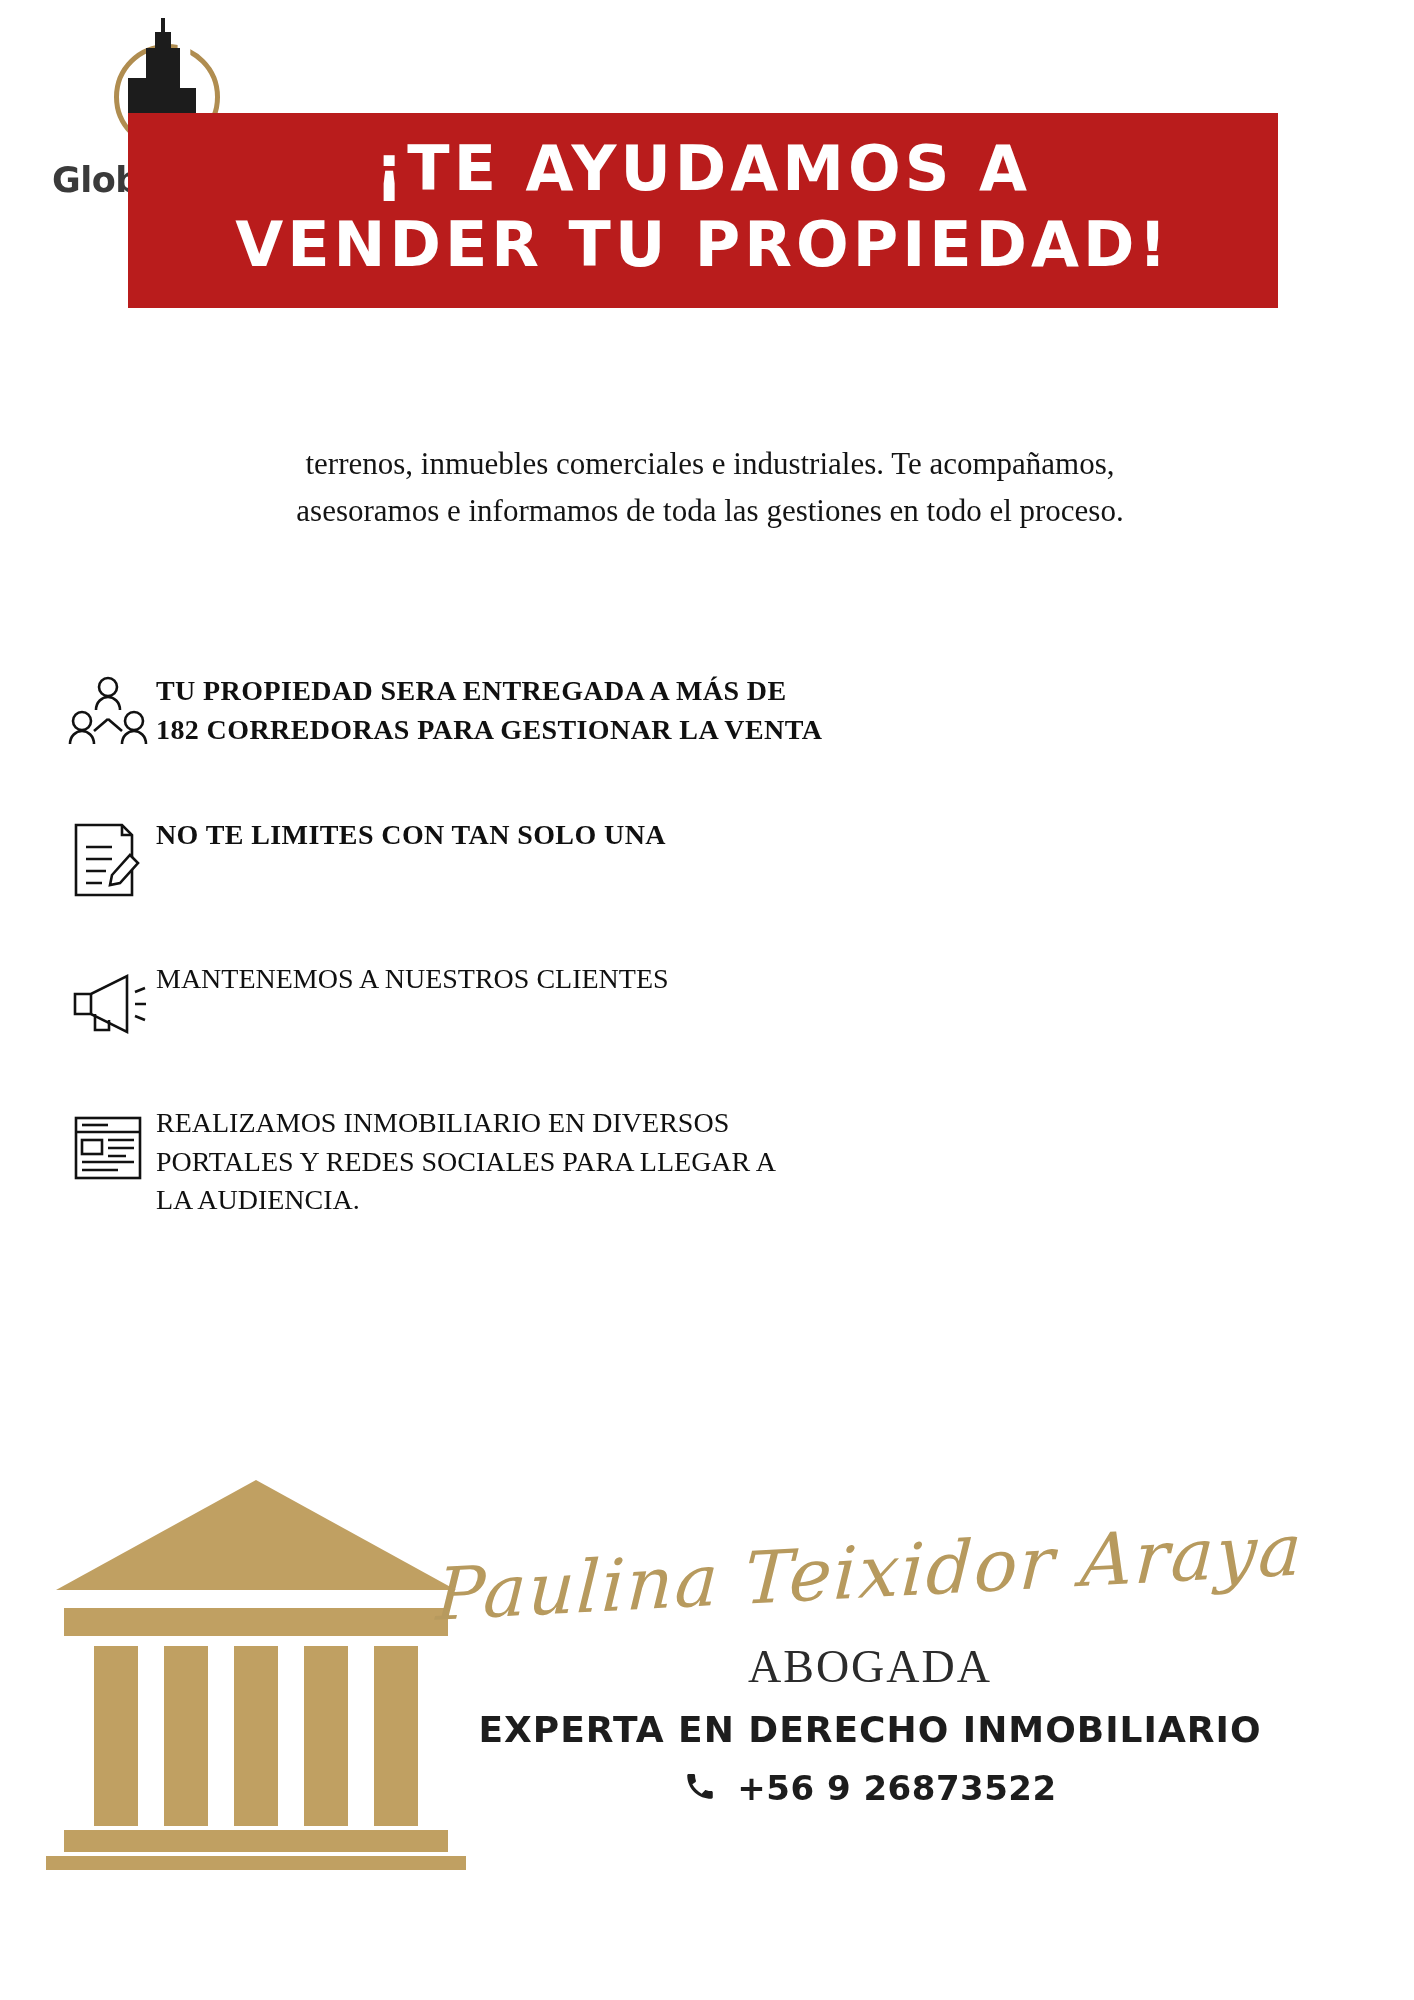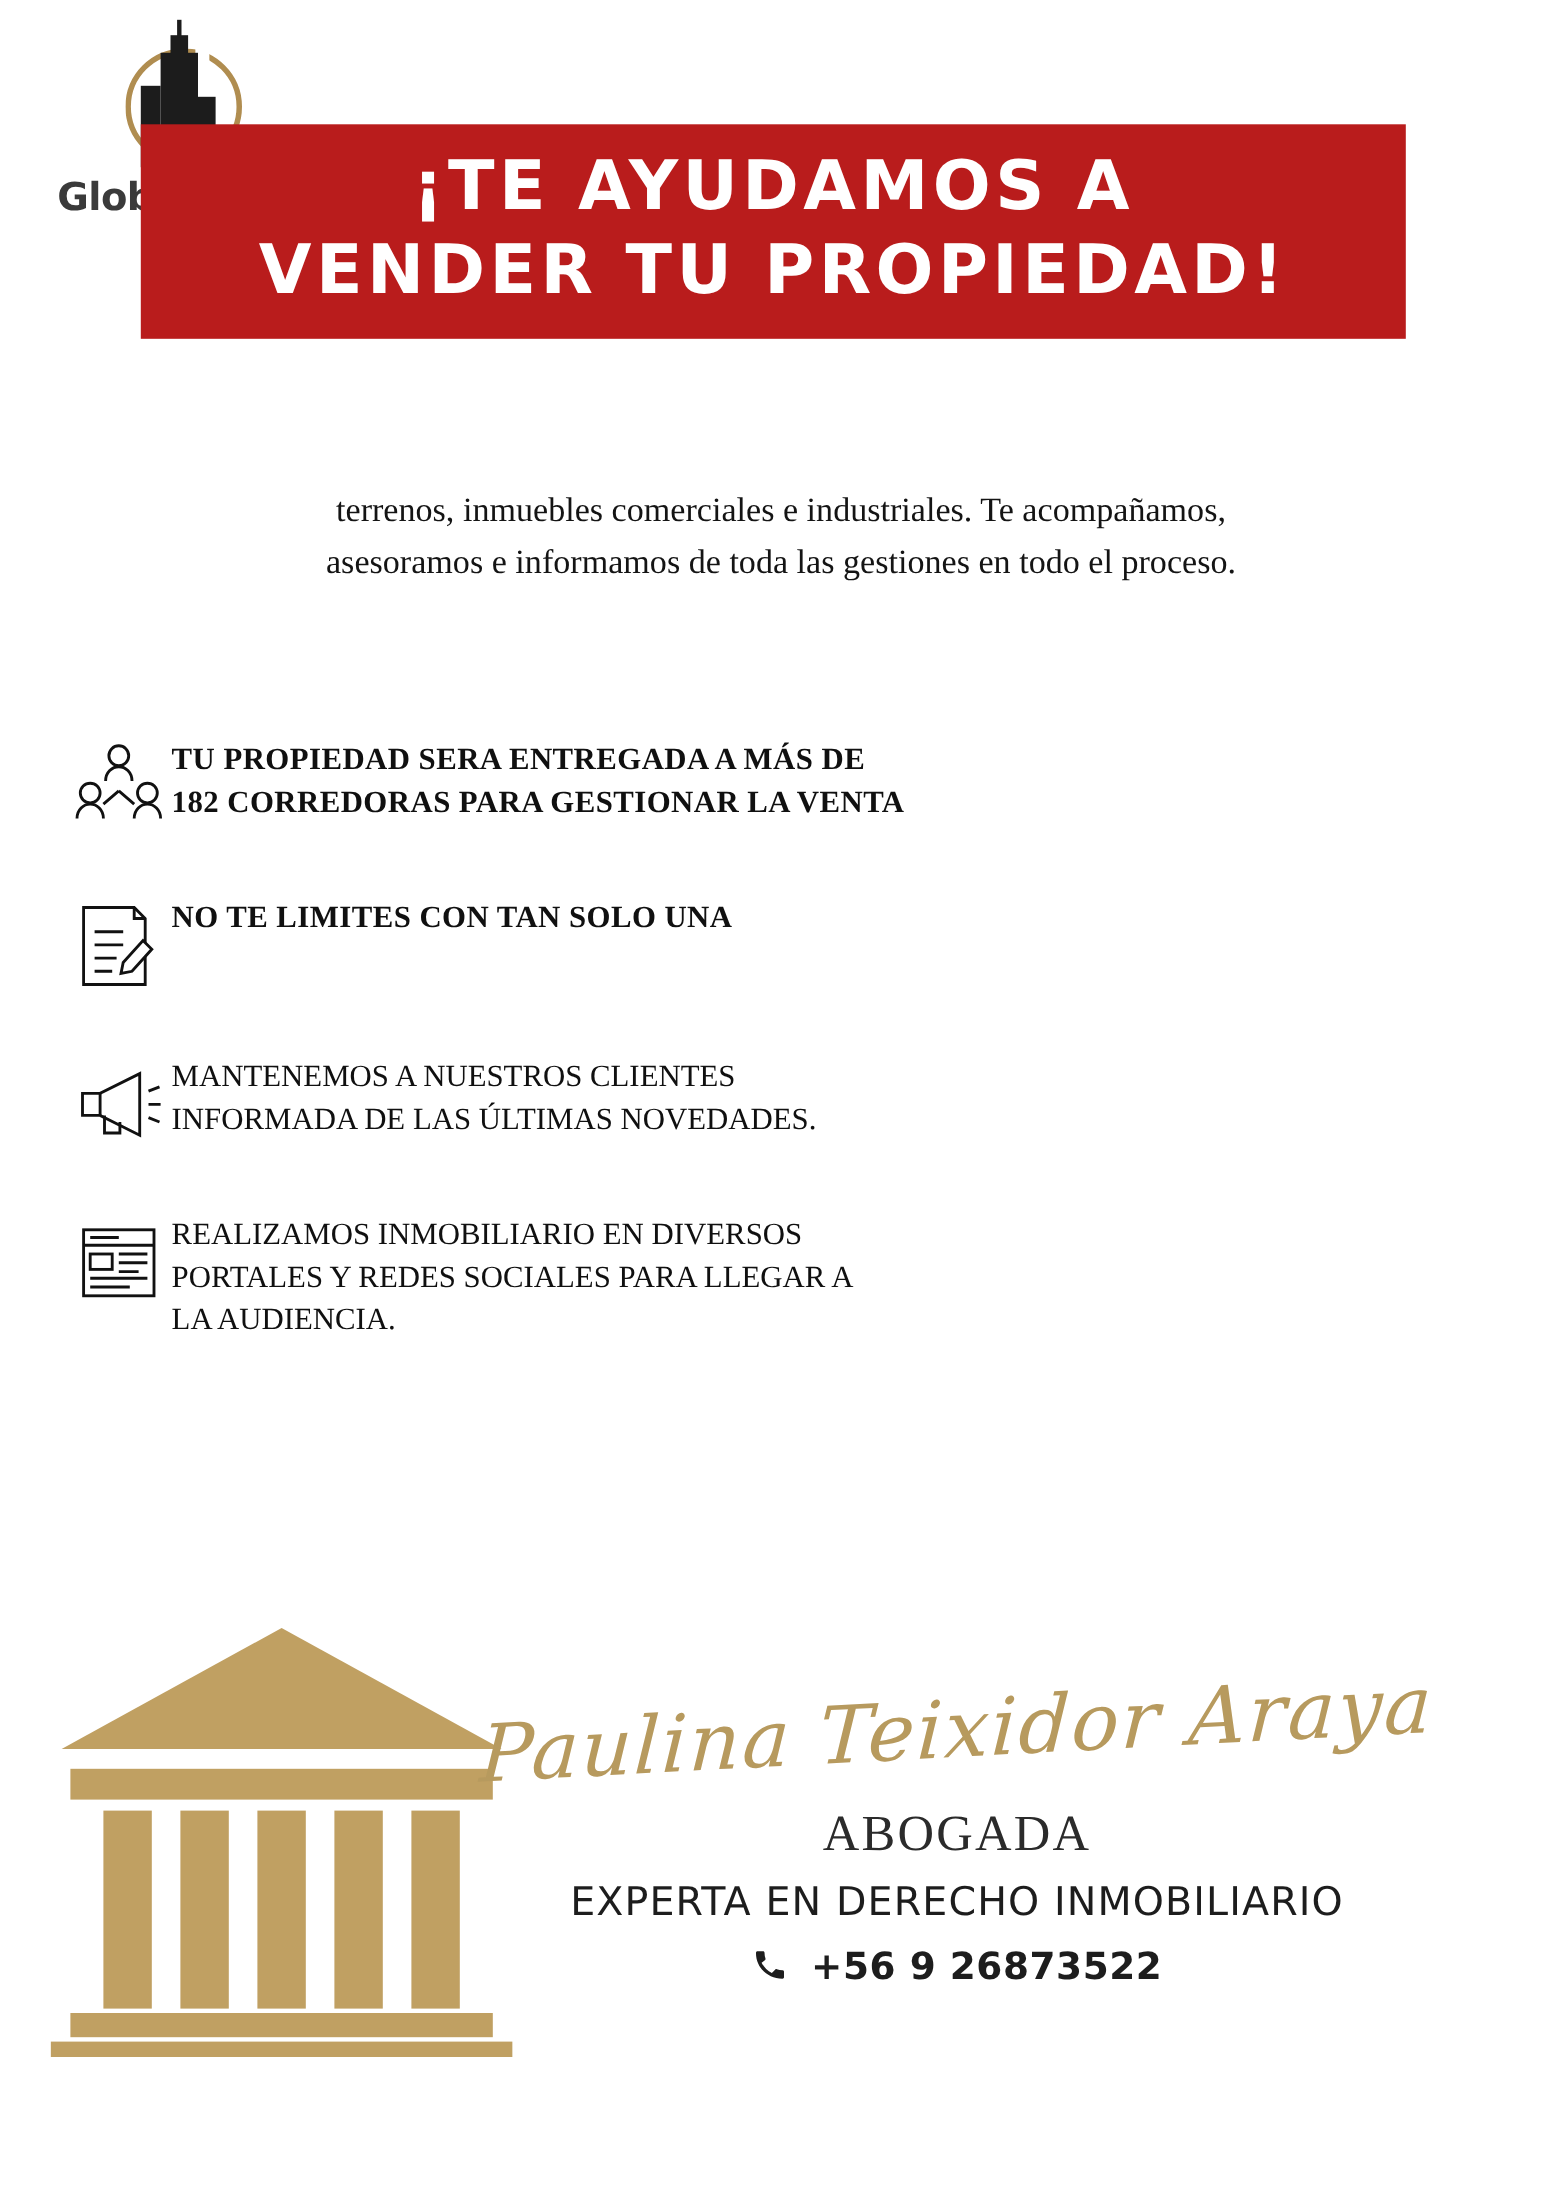--- a/index.html
+++ b/index.html
@@ -204,21 +204,21 @@
   }
   .role {
     font-family: "Liberation Serif", serif;
     font-size: 46px;
     letter-spacing: 2px;
     color: #2b2b2b;
     margin-top: 26px;
   }
   .expertise {
     font-family: "DejaVu Sans", sans-serif;
-    font-weight: normal;
+    font-weight: bold;
     font-size: 36px;
     letter-spacing: 1px;
     color: #1d1d1d;
     margin-top: 16px;
   }
   .phone-row {
     margin-top: 18px;
     display: flex;
     align-items: center;
     justify-content: center;
@@ -299,21 +299,20 @@
     <div class="ico">
       <svg width="86" height="80" viewBox="0 0 86 80" fill="none" stroke="#111" stroke-width="2.6">
         <path d="M10 30 H26 L62 12 V68 L26 50 H10 Z"></path>
         <path d="M26 30 V50"></path>
         <path d="M30 50 V66 H44 V56"></path>
         <path d="M70 28 L80 24 M70 40 H81 M70 52 L80 56"></path>
       </svg>
     </div>
     <div class="txt">
       <div>MANTENEMOS A NUESTROS CLIENTES</div>
-      <div>INFORMADA DE LAS ÚLTIMAS NOVEDADES.</div>
     </div>
   </div>
 
   <div class="feature">
     <div class="ico">
       <svg width="80" height="80" viewBox="0 0 80 80" fill="none" stroke="#111" stroke-width="2.6">
         <rect x="8" y="10" width="64" height="60"></rect>
         <path d="M8 24 H72"></path>
         <path d="M14 17 H40"></path>
         <rect x="14" y="32" width="20" height="14"></rect>

